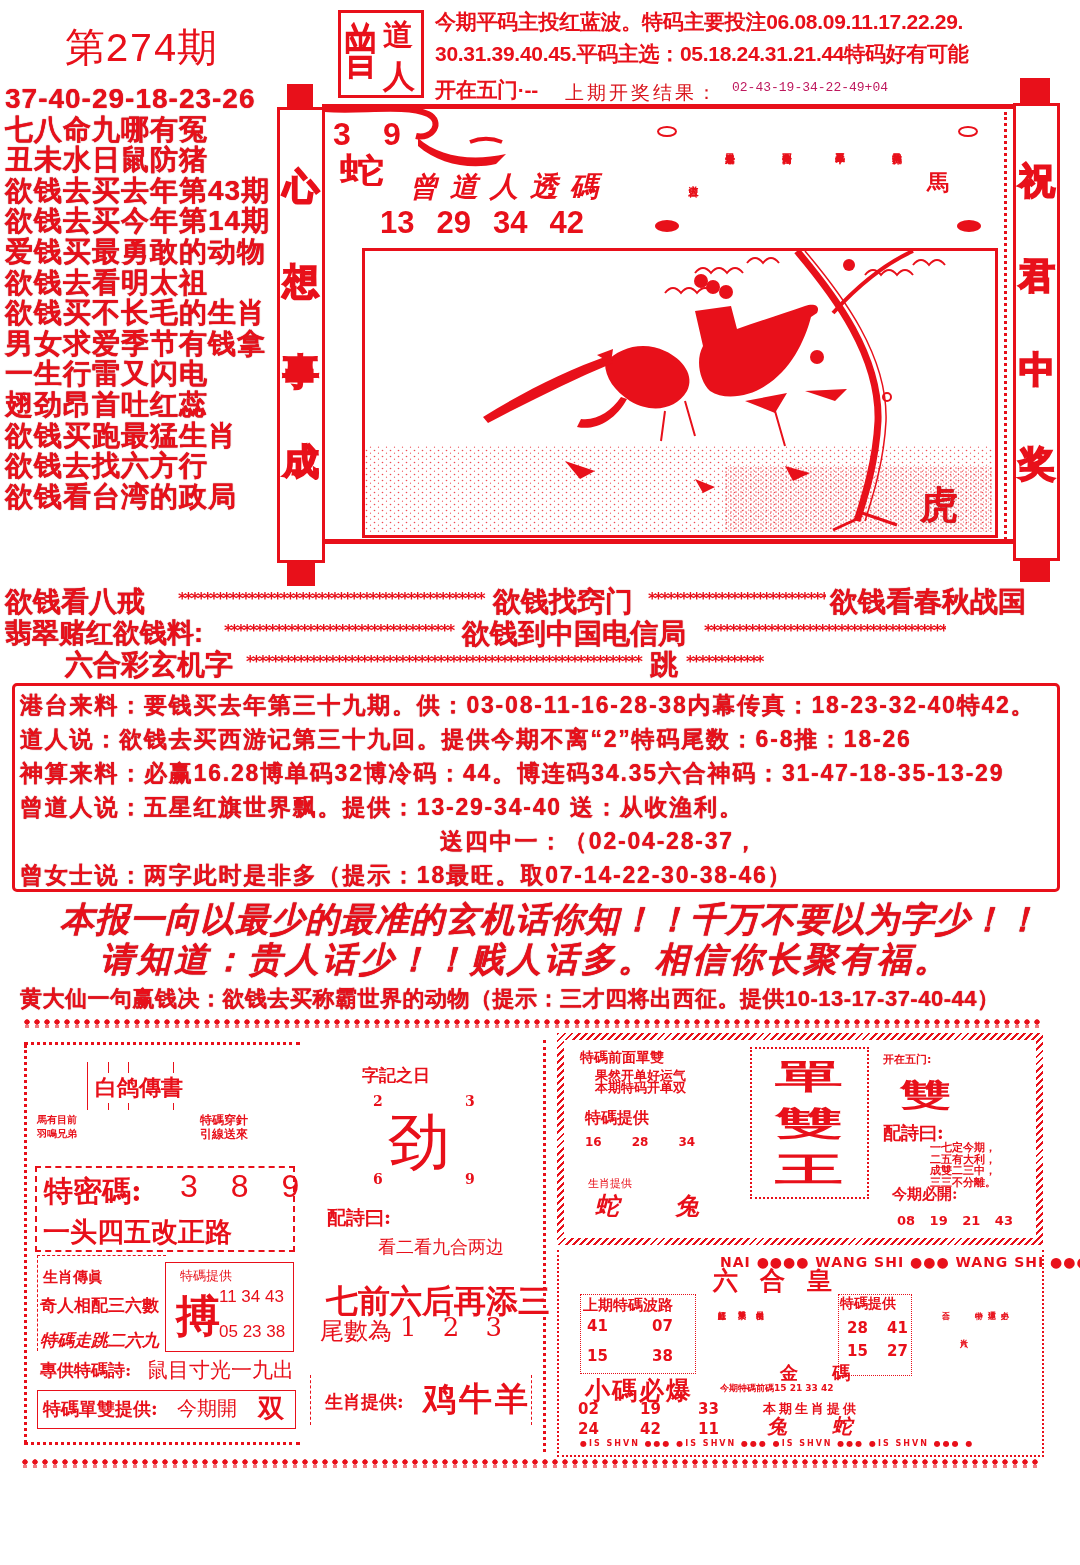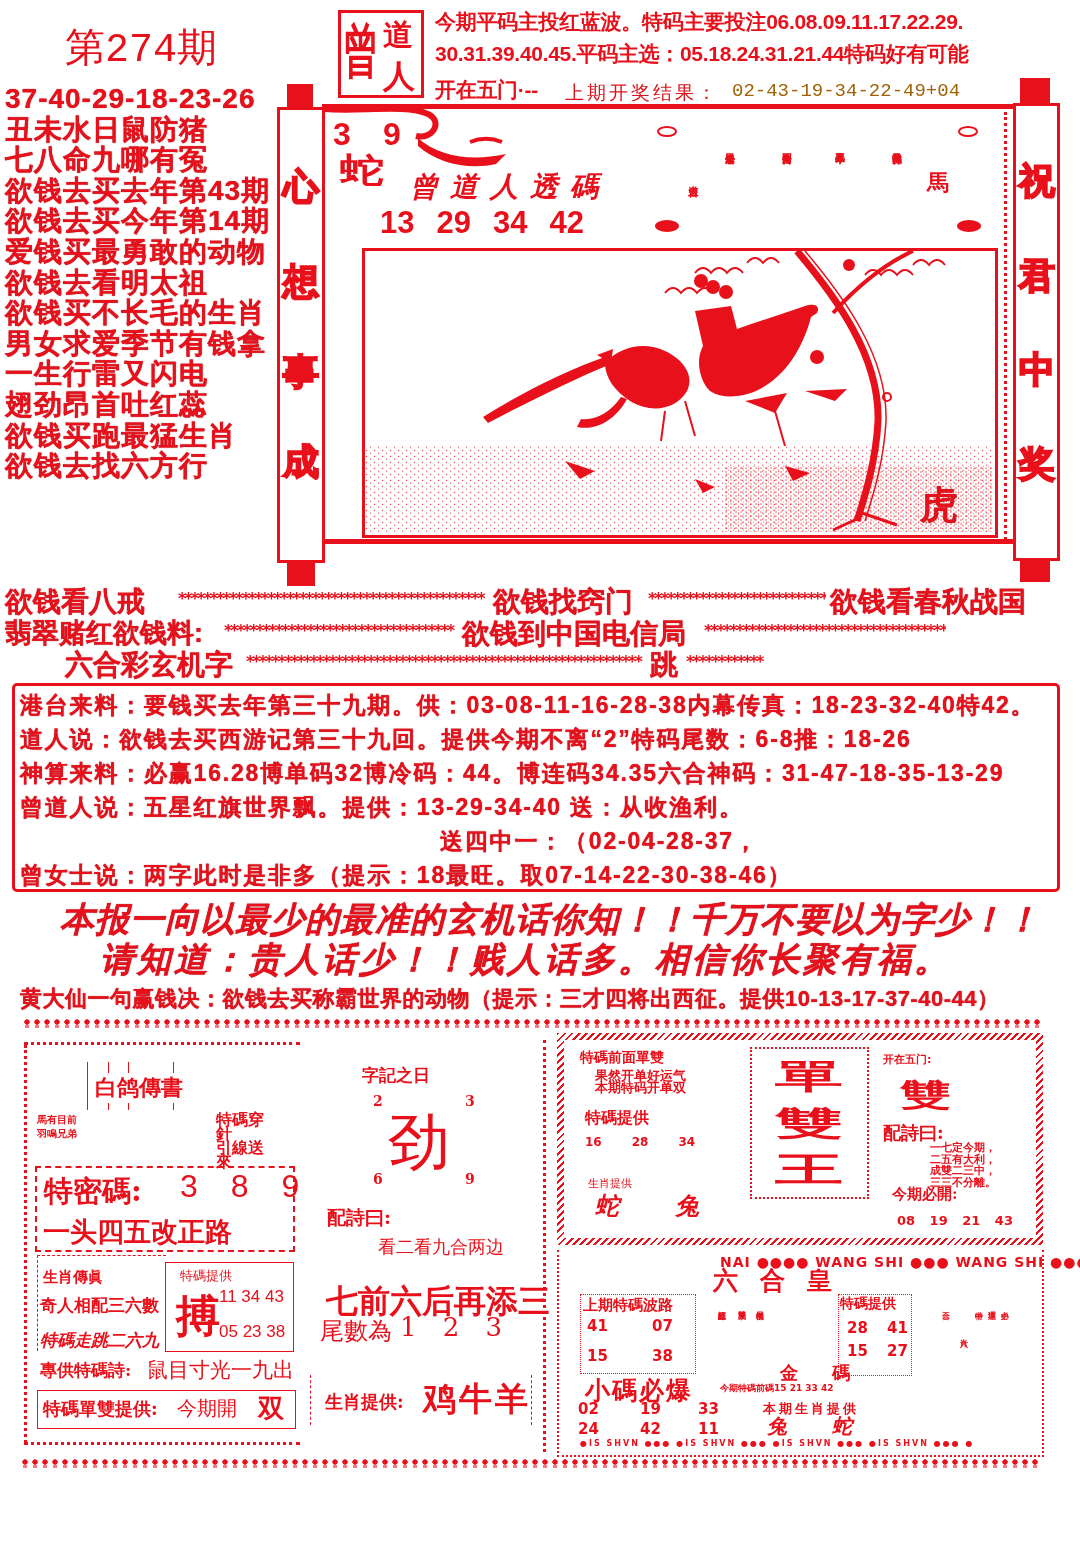--- a/index.html
+++ b/index.html
@@ -13,21 +13,21 @@
 
   
   .issue{left:65px;top:20px;font-size:40px;font-family:Liberation Mono, monospace;}
   .logo{left:338px;top:10px;width:80px;height:82px;border:3px solid #e8101a;}
   .logo span{position:absolute;font-weight:bold;font-family:"DejaVu Serif",serif;}
   .logo .c0{left:2px;top:14px;font-size:36px;transform:scaleY(1.6);}
   .logo .c1{left:42px;top:2px;font-size:30px;}
   .logo .c2{left:42px;top:42px;font-size:32px;}
   .hl{left:435px;font-size:21px;font-weight:bold;letter-spacing:-0.3px;font-family:"Liberation Sans",sans-serif;}
   .last-label{left:565px;top:80px;font-size:19px;letter-spacing:3px;color:#d9141c;}
-  .last-val{left:732px;top:80px;font-size:19px;color:#a16207;}
+  .last-val{left:732px;top:80px;font-size:13px;color:#be185d;}
 
   
   .leftcol{left:5px;top:84px;}
   .leftcol div{height:30.6px;line-height:30.6px;font-size:28px;font-weight:bold;letter-spacing:1px;font-family:"Liberation Sans",sans-serif;}
   .rseg{font-size:28px;font-weight:bold;font-family:"Liberation Sans",sans-serif;}
   .stars{font-size:16px;font-weight:bold;letter-spacing:-2px;overflow:hidden;margin-top:6px;}
 
   
   .scroll{border:3px solid #e8101a;background:#fff;}
   .cap{background:#e8101a;}
@@ -71,32 +71,33 @@
 </div>
 
 <div class="abs hl" style="top:8px">今期平码主投红蓝波。特码主要投注06.08.09.11.17.22.29.</div>
 <div class="abs hl" style="top:40px">30.31.39.40.45.平码主选：05.18.24.31.21.44特码好有可能</div>
 <div class="abs hl" style="top:76px">开在五门·--</div>
 <div class="abs last-label">上期开奖结果：</div>
 <div class="abs last-val mono">02-43-19-34-22-49+04</div>
 
 <div class="abs leftcol ink">
   <div>37-40-29-18-23-26</div>
+  <div>七八命九哪有冤</div>
   <div>丑未水日鼠防猪</div>
-  <div>七八命九哪有冤</div>
   <div>欲钱去买去年第43期</div>
   <div>欲钱去买今年第14期</div>
   <div>爱钱买最勇敢的动物</div>
   <div>欲钱去看明太祖</div>
   <div>欲钱买不长毛的生肖</div>
   <div>男女求爱季节有钱拿</div>
   <div>一生行雷又闪电</div>
   <div>翅劲昂首吐红蕊</div>
   <div>欲钱买跑最猛生肖</div>
   <div>欲钱去找六方行</div>
+  <div>欲钱看台湾的政局</div>
 </div>
 
 <div class="abs rseg ink" style="left:5px;top:583px">欲钱看八戒</div>
 <div class="abs stars" style="left:178px;top:583px;width:312px">************************************************</div>
 <div class="abs rseg ink" style="left:493px;top:583px">欲钱找窍门</div>
 <div class="abs stars" style="left:648px;top:583px;width:178px">****************************</div>
 <div class="abs rseg ink" style="left:830px;top:583px">欲钱看春秋战国</div>
 
 <div class="abs rseg ink" style="left:5px;top:615px;font-size:27px">翡翠赌红欲钱料:</div>
 <div class="abs stars" style="left:224px;top:615px;width:232px">************************************</div>
@@ -219,21 +220,21 @@
 
 <div class="abs" style="left:87px;top:1062px;width:1px;height:48px;background:#e8101a"></div>
 <div class="abs" style="left:108px;top:1062px;width:1px;height:48px;background:#e8101a"></div>
 <div class="abs" style="left:128px;top:1062px;width:1px;height:48px;background:#e8101a"></div>
 <div class="abs" style="left:173px;top:1062px;width:1px;height:48px;background:#e8101a"></div>
 <div class="abs b serif" style="left:95px;top:1073px;font-size:22px;background:#fff">白鸽傳書</div>
 <div class="abs b" style="left:37px;top:1113px;font-size:10px;line-height:14px;white-space:normal;width:50px">
   <div>馬有目前</div>
   <div>羽鳴兄弟</div>
 </div>
-<div class="abs b" style="left:216px;top:1113px;font-size:16px;line-height:14px;white-space:normal;width:50px">
+<div class="abs b" style="left:200px;top:1113px;font-size:12px;line-height:14px;white-space:normal;width:50px">
   <div>特碼穿針</div>
   <div>引線送來</div>
 </div>
 
 <div class="abs dash" style="left:35px;top:1166px;width:256px;height:82px"></div>
 <div class="abs b serif" style="left:44px;top:1172px;font-size:29px">特密碼:</div>
 <div class="abs" style="left:180px;top:1168px;font-size:32px;letter-spacing:12px;font-family:'Liberation Sans',sans-serif">3 8 9</div>
 <div class="abs b" style="left:43px;top:1214px;font-size:27px">一头四五改正路</div>
 
 <div class="abs" style="left:37px;top:1255px;width:128px;height:95px;border-top:1.5px dashed #e8101a;border-left:1.5px dashed #e8101a"></div>

